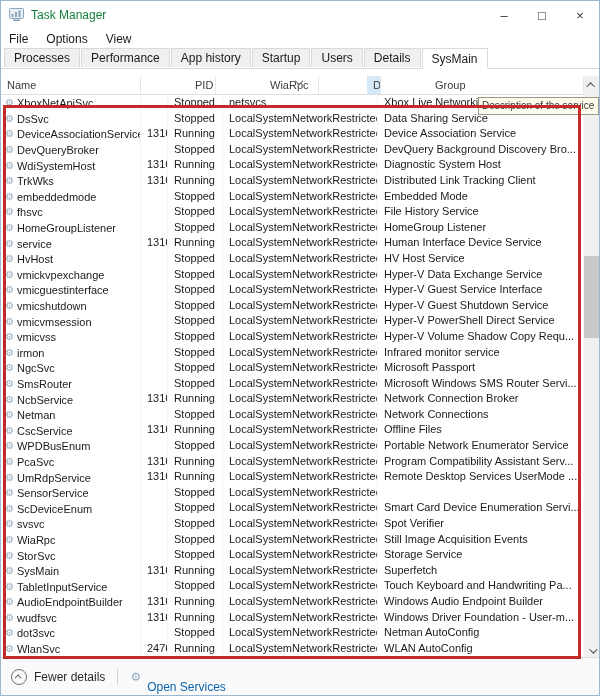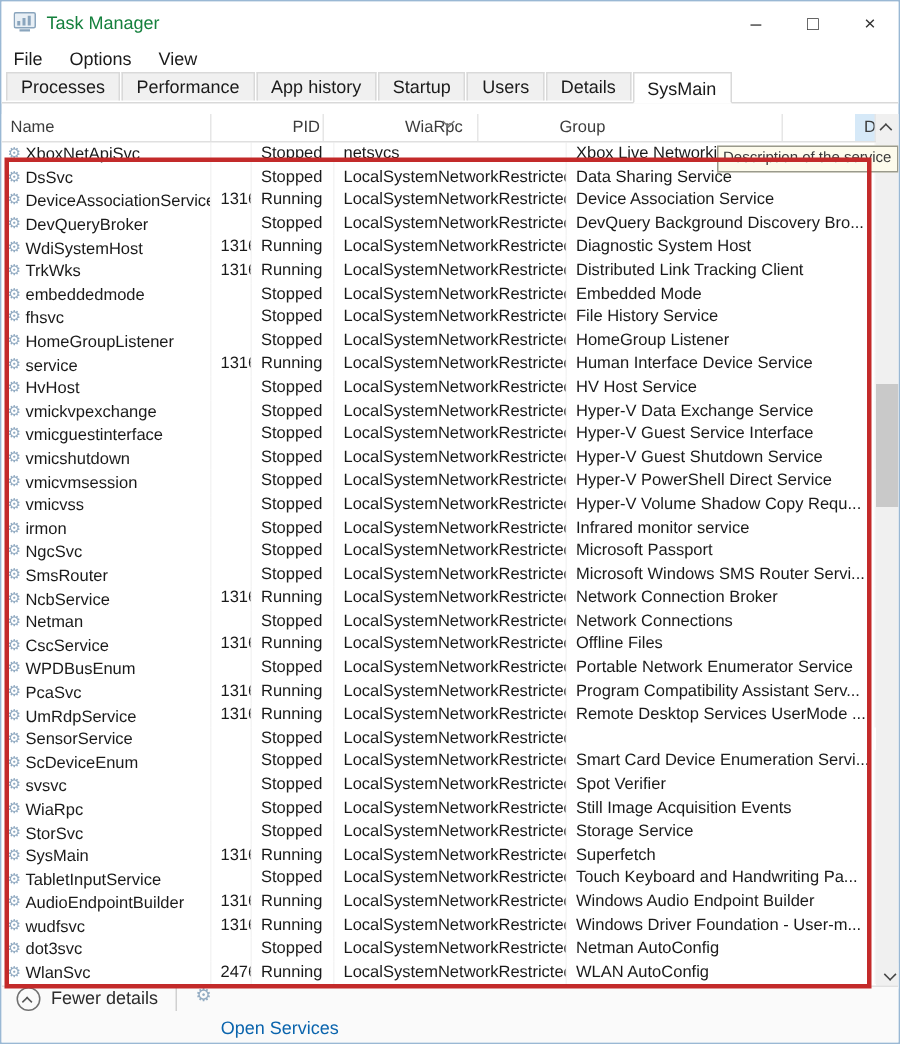--- a/index.html
+++ b/index.html
@@ -53,21 +53,21 @@
   .scrollbar { position:absolute; top:0; right:0; bottom:0; width:15px; background:#f0f0f0; }
   .sb-btn { position:absolute; left:0; width:15px; height:17px; background:#f0f0f0;
             display:flex; align-items:center; justify-content:center; }
   .sb-up { top:0; } .sb-down { bottom:0; }
   .chev { width:6px; height:6px; border-left:1px solid #454545; border-top:1px solid #454545; }
   .chev.up { transform:rotate(45deg) translateY(2px); }
   .chev.down { transform:rotate(225deg) translateY(2px); }
   .sb-thumb { position:absolute; left:0; top:180px; width:15px; height:82px; background:#c9c9c9; }
   
   .footer { position:absolute; left:0; right:0; bottom:0; height:38px; background:#fafafa;
-            border-top:1px solid #e0e0e0; display:flex; align-items:flex-start; padding-left:10px; }
+            border-top:1px solid #e0e0e0; display:flex; align-items:center; padding-left:10px; }
   .circle-icon { width:16px; height:16px; border:1px solid #707070; border-radius:50%;
                  display:flex; align-items:center; justify-content:center; margin-right:7px; }
   .circle-icon .chev { width:5px; height:5px; border-color:#555; }
   .fewer-label { font-size:12px; color:#2b2b2b; }
   .footer-sep { width:1px; height:16px; background:#d0d0d0; margin:0 12px; }
   .open-gear { font-size:12px; color:#92abc2; margin-right:6px; }
   .open-label { font-size:12px; color:#0a64ad;margin-top:20px; }
   
   .desc-tooltip { position:absolute; left:477px; top:96px; width:121px; height:18px; z-index:20;
                   background:#fdfbec; border:1px solid #9a9a8c; font-size:10px; color:#3a3a3a;
@@ -110,22 +110,22 @@
       <span class="tab">Users</span>
       <span class="tab">Details</span>
       <span class="tab active">SysMain</span>
     </div>
 
   <div class="listarea">
     <div class="header-row">
       <div class="hcell c-name">Name</div>
       <div class="hcell c-pid">PID</div>
       <div class="hcell c-status">WiaRpc</div>
+      <div class="hcell c-desc">Description</div>
       <div class="hcell c-group">Group</div>
-      <div class="hcell c-desc">Description</div>
       <div class="sort-indicator"></div>
     </div>
     <div class="rows">
         <div class="srow">
           <div class="c-name name-cell">
             <span class="gear-glyph">⚙</span>
             <span>XboxNetApiSvc</span>
           </div>
           <div class="c-pid"></div>
           <div class="c-status">Stopped</div>

